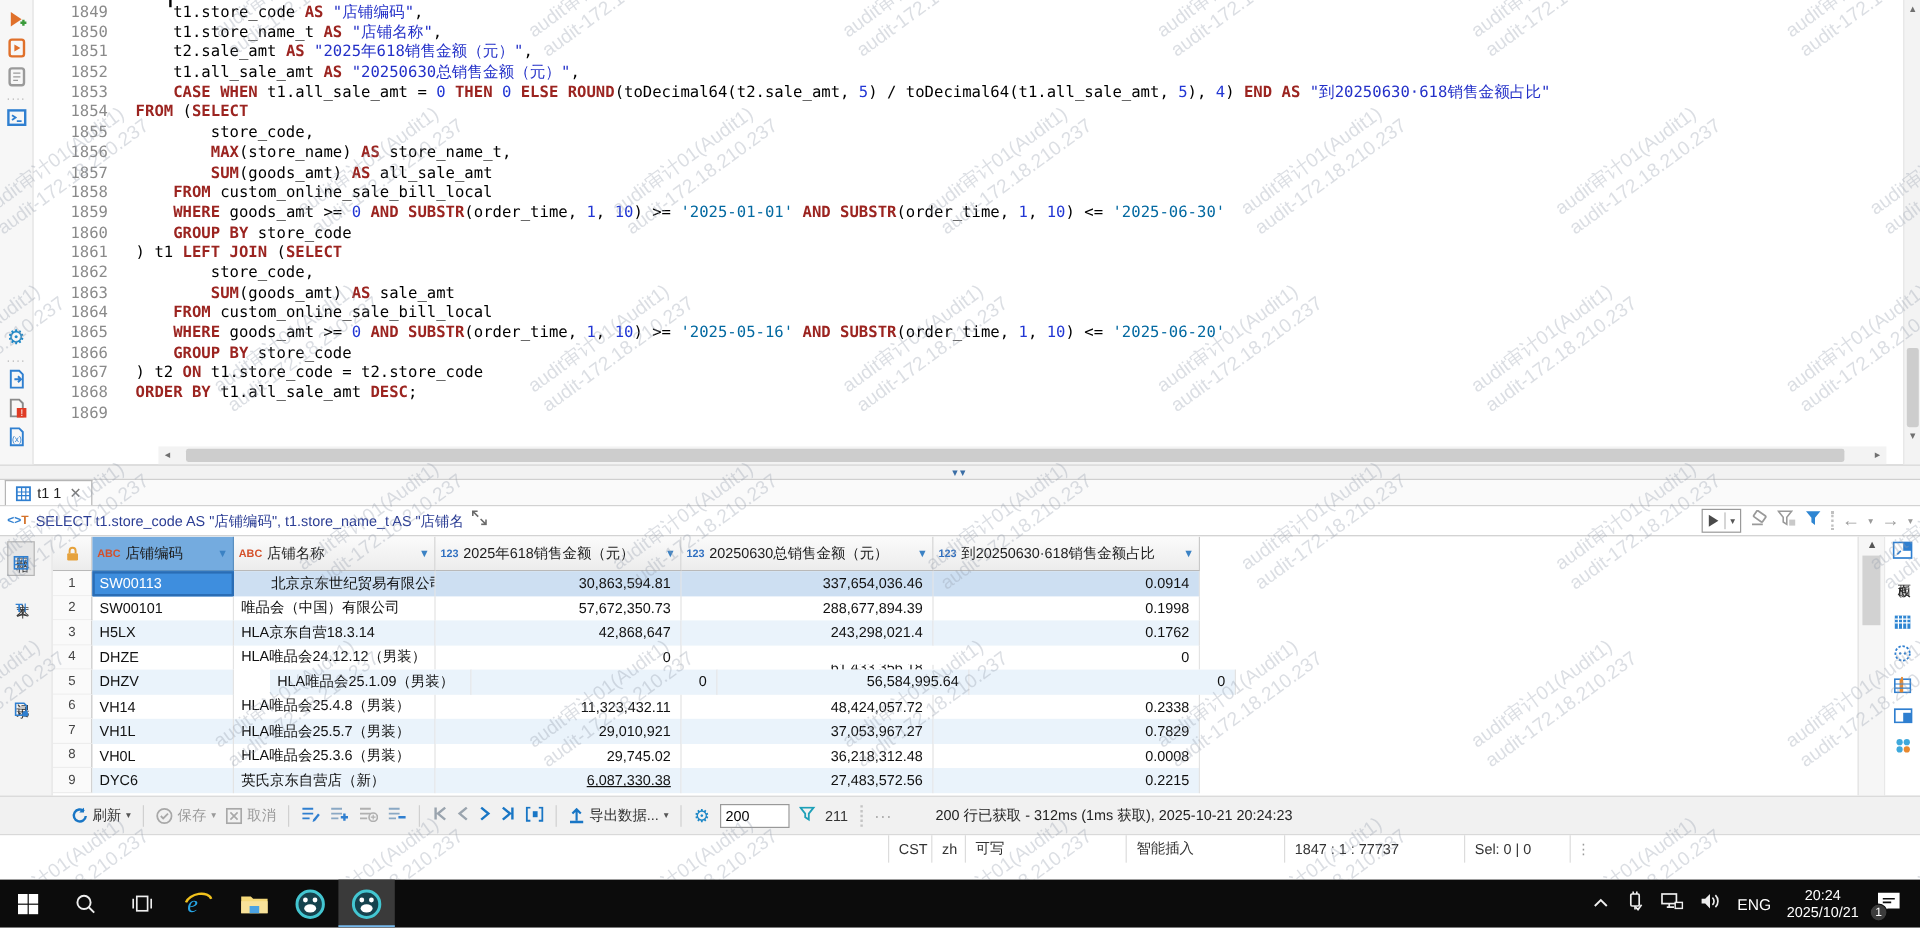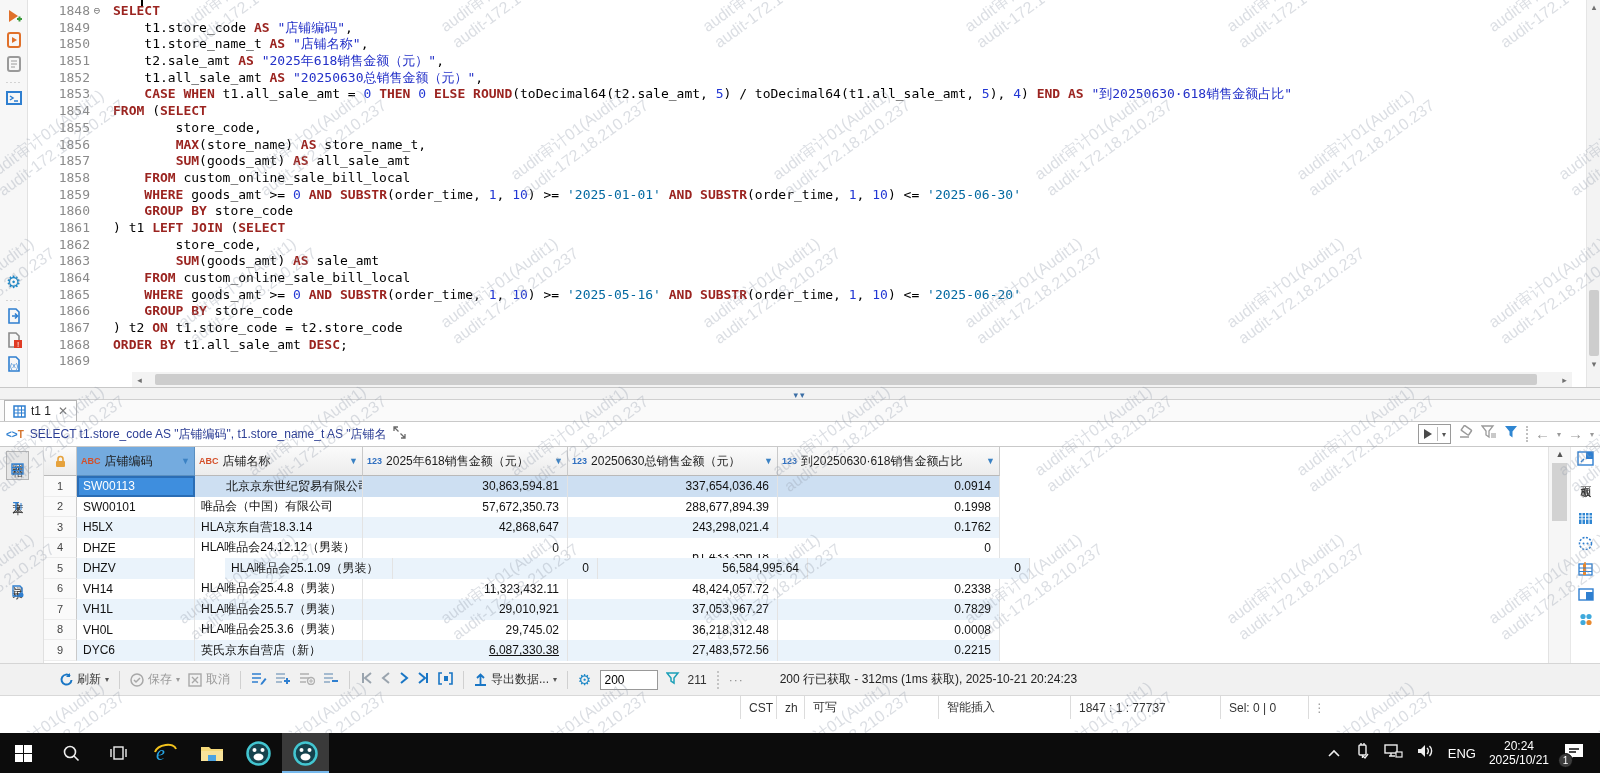--- a/index.html
+++ b/index.html
@@ -164,21 +164,20 @@
           <svg width="18" height="18">
               <path d="M4 2 h7 l3 3 v11 h-10 Z" fill="none" stroke="#2f7fd0" stroke-width="1.6"></path>
               <text x="5" y="13" font-size="7" fill="#2f7fd0">(x)</text>
             </svg>
         </span>
       </div>
 
       <div class="editor-main">
         <div class="caret"></div>
         <div class="code-lines" id="code-lines">
-            <div class="cl"><span class="gut">1848</span><span class="foldcol">⊖</span><span class="ct"><span class="kw">SELECT</span></span></div>
             <div class="cl"><span class="gut">1849</span><span class="foldcol"></span><span class="ct">    t1.store_code <span class="kw">AS</span> <span class="str2">"店铺编码"</span>,</span></div>
             <div class="cl"><span class="gut">1850</span><span class="foldcol"></span><span class="ct">    t1.store_name_t <span class="kw">AS</span> <span class="str2">"店铺名称"</span>,</span></div>
             <div class="cl"><span class="gut">1851</span><span class="foldcol"></span><span class="ct">    t2.sale_amt <span class="kw">AS</span> <span class="str2">"2025年618销售金额（元）"</span>,</span></div>
             <div class="cl"><span class="gut">1852</span><span class="foldcol"></span><span class="ct">    t1.all_sale_amt <span class="kw">AS</span> <span class="str2">"20250630总销售金额（元）"</span>,</span></div>
             <div class="cl"><span class="gut">1853</span><span class="foldcol"></span><span class="ct">    <span class="kw">CASE</span> <span class="kw">WHEN</span> t1.all_sale_amt = <span class="num">0</span> <span class="kw">THEN</span> <span class="num">0</span> <span class="kw">ELSE</span> <span class="kw">ROUND</span>(toDecimal64(t2.sale_amt, <span class="num">5</span>) / toDecimal64(t1.all_sale_amt, <span class="num">5</span>), <span class="num">4</span>) <span class="kw">END</span> <span class="kw">AS</span> <span class="str2">"到20250630·618销售金额占比"</span></span></div>
             <div class="cl"><span class="gut">1854</span><span class="foldcol"></span><span class="ct"><span class="kw">FROM</span> (<span class="kw">SELECT</span></span></div>
             <div class="cl"><span class="gut">1855</span><span class="foldcol"></span><span class="ct">        store_code,</span></div>
             <div class="cl"><span class="gut">1856</span><span class="foldcol"></span><span class="ct">        <span class="kw">MAX</span>(store_name) <span class="kw">AS</span> store_name_t,</span></div>
             <div class="cl"><span class="gut">1857</span><span class="foldcol"></span><span class="ct">        <span class="kw">SUM</span>(goods_amt) <span class="kw">AS</span> all_sale_amt</span></div>
             <div class="cl"><span class="gut">1858</span><span class="foldcol"></span><span class="ct">    <span class="kw">FROM</span> custom_online_sale_bill_local</span></div>

